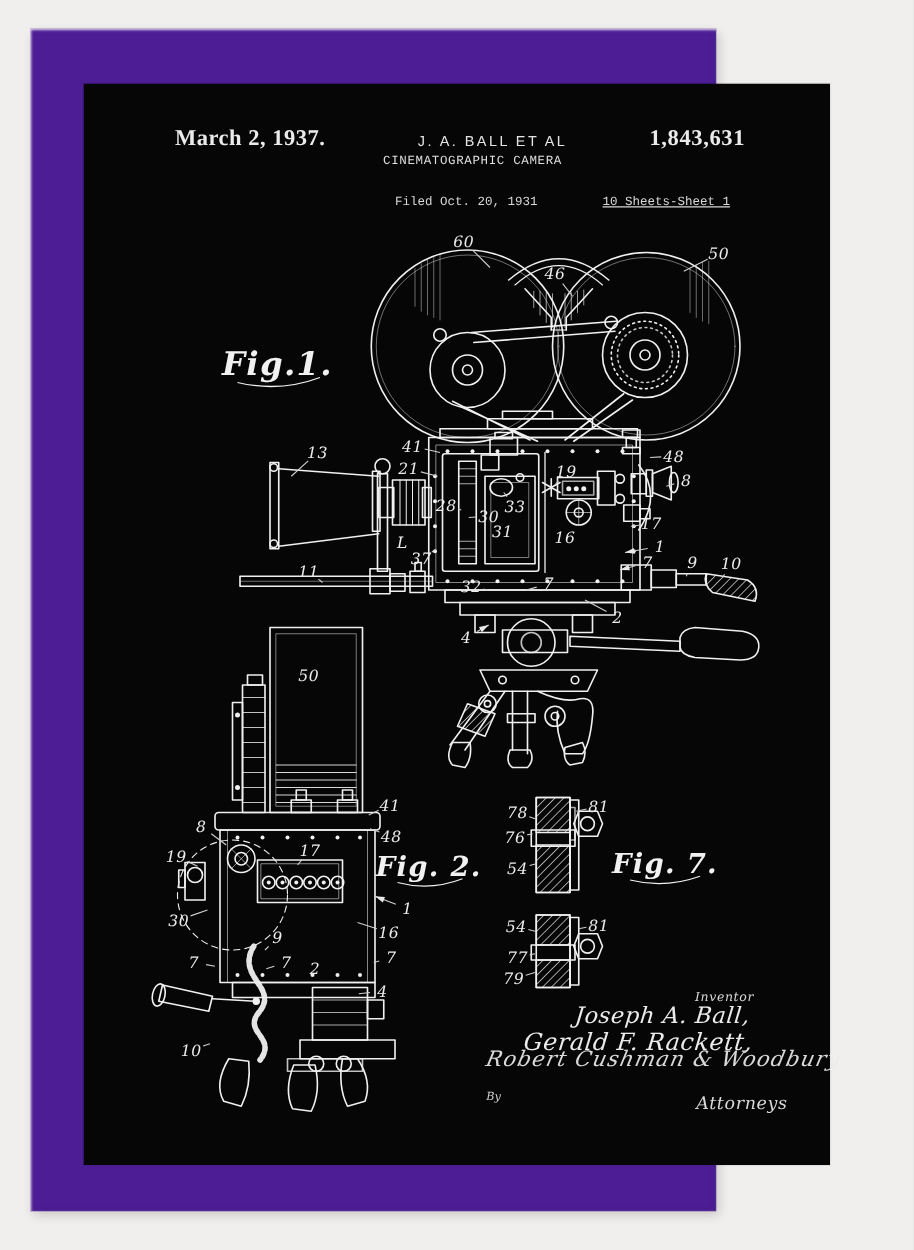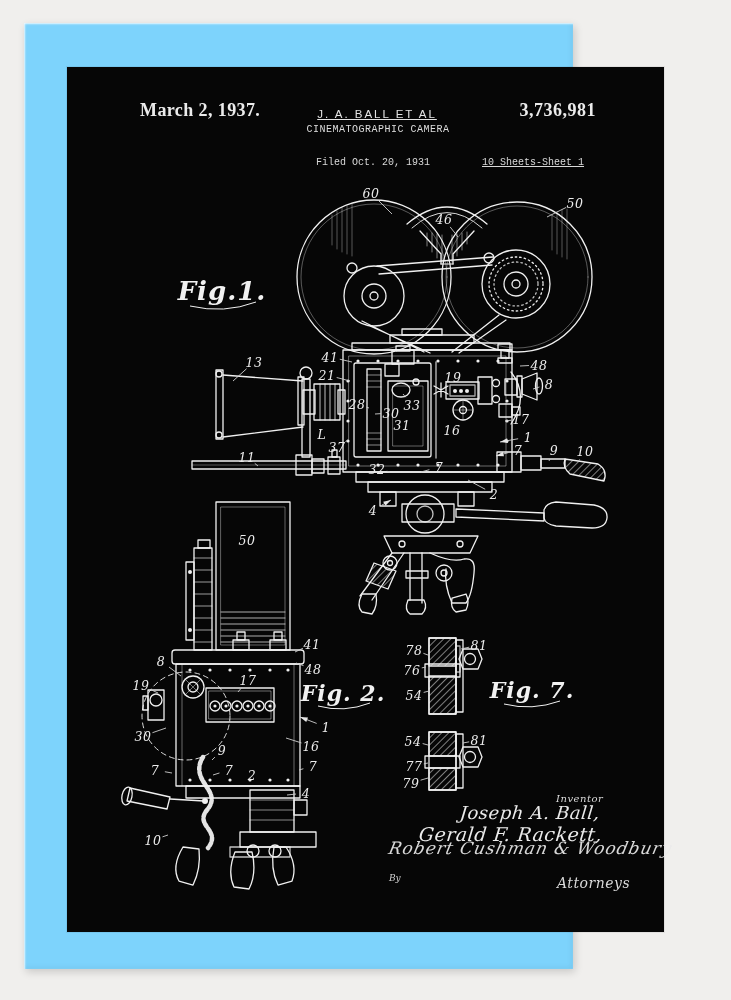--- a/index.html
+++ b/index.html
@@ -1,24 +1,24 @@
 <!DOCTYPE html>
 <html style="--plate: #060606; --ink: #ebebeb; --frame: #fbfbfa; --wall: #f0efed;"><head>
 <meta charset="utf-8">
 <style>
   html,body{margin:0;padding:0;background:#e7e6e4;font-family:"Liberation Serif",serif;}
   .page{position:relative;width:731px;height:1000px;background:#f0efed;overflow:hidden;}
-  .frame{position:absolute;left:24px;top:23px;width:549px;height:946px;background:#7dd3fc;
+  .frame{position:absolute;left:24px;top:23px;width:549px;height:946px;background:#4c1d95;
          box-shadow:2px 3px 8px rgba(0,0,0,.16), inset 1px 1px 2px rgba(255,255,255,.85), inset -2px -2px 5px rgba(0,0,0,.05);}
   .plate{position:absolute;left:43px;top:44px;width:597px;height:865px;background:var(--plate,#060606);
          box-shadow:0 0 0 1px rgba(0,0,0,.06);}
   .plate *{color:var(--ink,#ebebeb);}
   .hdr{position:absolute;white-space:nowrap;}
   .hdr-date{left:73px;top:33px;font:bold 18px "Liberation Serif",serif;letter-spacing:.4px;}
-  .hdr-etal{left:310px;top:41px;transform:translateX(-50%);font:11.5px "Liberation Sans",sans-serif;letter-spacing:2px;color:#e4e4e4;text-decoration:underline;}
+  .hdr-etal{left:327px;top:41px;transform:translateX(-50%);font:11.5px "Liberation Sans",sans-serif;letter-spacing:2px;color:#e4e4e4;}
   .hdr-num{right:68px;top:33px;font:bold 18px "Liberation Serif",serif;letter-spacing:.5px;}
   .hdr-title{left:311px;top:57px;transform:translateX(-50%);font:10px "Liberation Mono",monospace;letter-spacing:.5px;color:#dedede;}
   .hdr-filed{left:306px;top:90px;transform:translateX(-50%);font:10px "Liberation Mono",monospace;color:#d8d8d8;}
   .hdr-sheet{left:415px;top:90px;font:10px "Liberation Mono",monospace;color:#d8d8d8;text-decoration:underline;}
   .sig{position:absolute;white-space:nowrap;font-family:"DejaVu Serif",serif;font-style:italic;}
   .sig-inventor{left:489px;top:726px;font-size:10px;color:#d9d9d9;letter-spacing:.5px;}
   .sig-name1{left:393px;top:735px;font-size:18px;letter-spacing:.5px;transform:skewX(-6deg);}
   .sig-name2{left:352px;top:756px;font-size:19px;letter-spacing:.5px;transform:skewX(-6deg);}
   .sig-by{left:322px;top:782px;font-size:9px;color:#cfcfcf;margin-top:24px;}
   .sig-hand{left:322px;top:771px;font-size:17px;letter-spacing:1px;transform:skewX(-12deg);opacity:.92;}
@@ -32,21 +32,21 @@
 </style>
 </head>
 <body>
 
 <div class="page">
   <div class="frame">
     <div class="plate">
 
       <div class="hdr hdr-date">March 2, 1937.</div>
       <div class="hdr hdr-etal">J. A. BALL ET AL</div>
-      <div class="hdr hdr-num">3,736,981</div>
+      <div class="hdr hdr-num">1,843,631</div>
       <div class="hdr hdr-title">CINEMATOGRAPHIC CAMERA</div>
       <div class="hdr hdr-filed">Filed Oct. 20, 1931</div>
       <div class="hdr hdr-sheet">10 Sheets-Sheet 1</div>
 
       <svg id="drawing" viewBox="67 67 597 865" width="597" height="865">
         <defs>
           <pattern id="hatch" patternUnits="userSpaceOnUse" width="5" height="5" patternTransform="rotate(45)">
             <line x1="0" y1="0" x2="0" y2="5" stroke="#e4e4e4" stroke-width="1.1"></line>
           </pattern>
         </defs>

